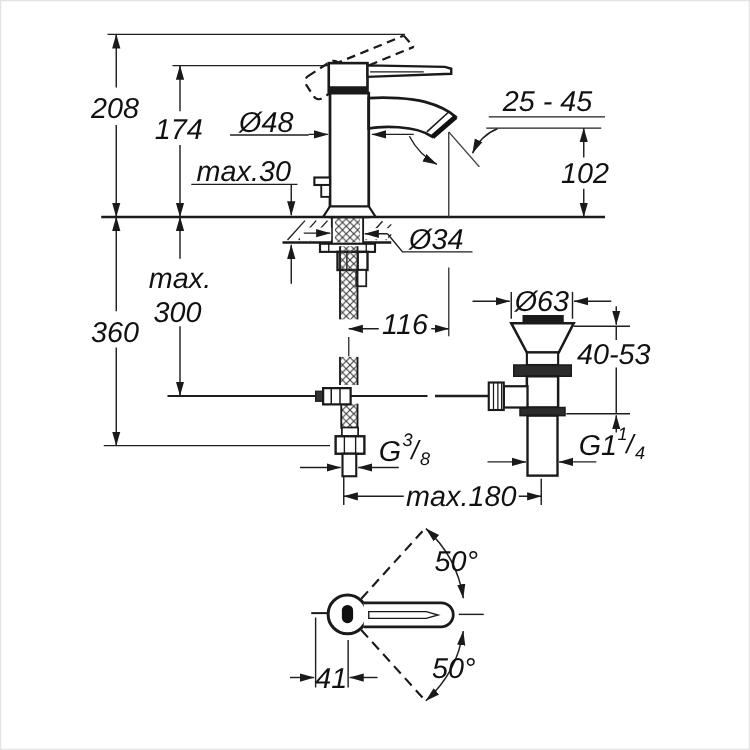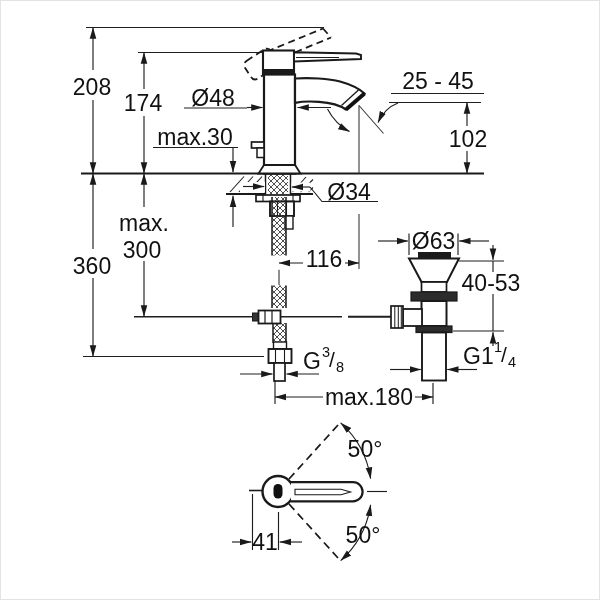--- a/index.html
+++ b/index.html
@@ -1,16 +1,16 @@
 <!DOCTYPE html>
 <html><head>
 <meta charset="utf-8">
 <style>
   html,body{margin:0;padding:0;background:#ffffff;}
-  .stage{width:600px;height:600px;position:relative;background:#ffffff;border:1px solid #e3e3e3;box-sizing:border-box;font-family:"Liberation Sans",sans-serif;}
+  .stage{width:600px;height:600px;position:relative;background:#ffffff;border:1px solid #e3e3e3;box-sizing:border-box;font-family:"Liberation Sans",sans-serif;font-style:italic;}
   svg{display:block;}
   text{font-family:"Liberation Sans",sans-serif;fill:#111;}
   .dimtxt{font-size:23px;}
   .smalltxt{font-size:14.5px;}
   .obj{stroke:#1a1a1a;fill:#ffffff;}
   .dim{stroke:#1f1f1f;stroke-width:1.15;fill:none;}
   .thin{stroke:#3a3a3a;stroke-width:1.1;fill:none;}
   .halo{fill:#ffffff;stroke:none;}
 </style>
 </head>

